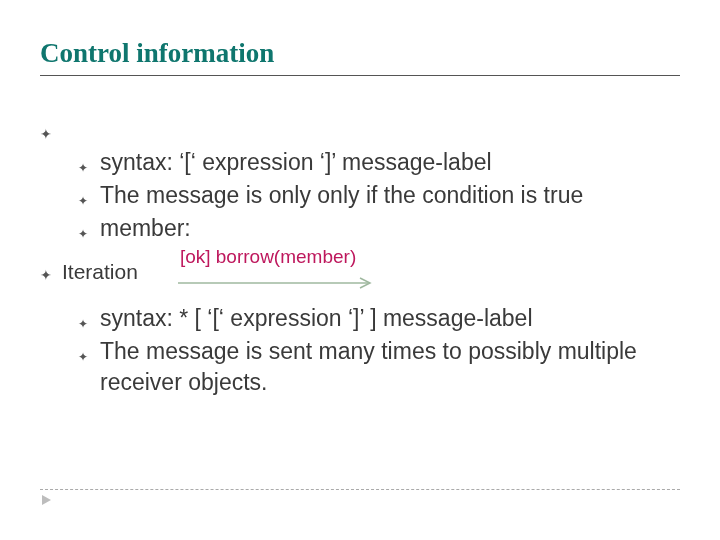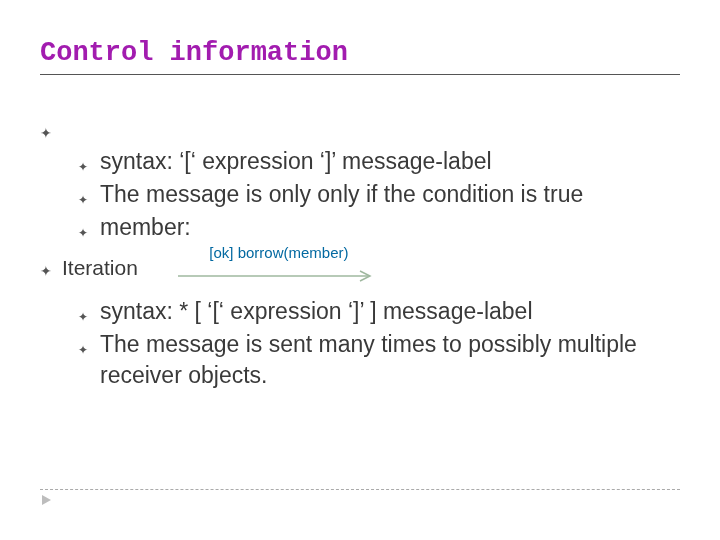--- a/index.html
+++ b/index.html
@@ -9,24 +9,24 @@
     background: #ffffff;
     font-family: Arial, Helvetica, sans-serif;
     color: #3a3a3a;
     position: relative;
     overflow: hidden;
   }
   .slide {
     padding: 38px 40px 0 40px;
   }
   .title {
-    font-family: Liberation Mono, monospace;
+    font-family: Liberation Serif, serif;
     font-weight: bold;
     font-size: 27px;
-    color: #a21caf;
+    color: #0f766e;
     border-bottom: 1px solid #555;
     padding-bottom: 6px;
     margin-bottom: 48px;
   }
   .body {
     font-size: 20px;
     line-height: 1.35;
   }
   .l1 {
     display: flex;
@@ -68,24 +68,24 @@
     display: flex;
     align-items: center;
     margin-bottom: 4px;
   }
   .diagram {
     margin-left: 40px;
     position: relative;
     top: -2px;
   }
   .diagram-label {
-    font-size: 15px;
-    color: #0369a1;
+    font-size: 19px;
+    color: #be185d;
     margin-bottom: 0px;
-    text-align: center;
+    text-align: left;
     padding-left: 2px;
   }
   .arrow {
     width: 200px;
     height: 14px;
     position: relative;
   }
   .footer-line {
     position: absolute;
     left: 40px;

